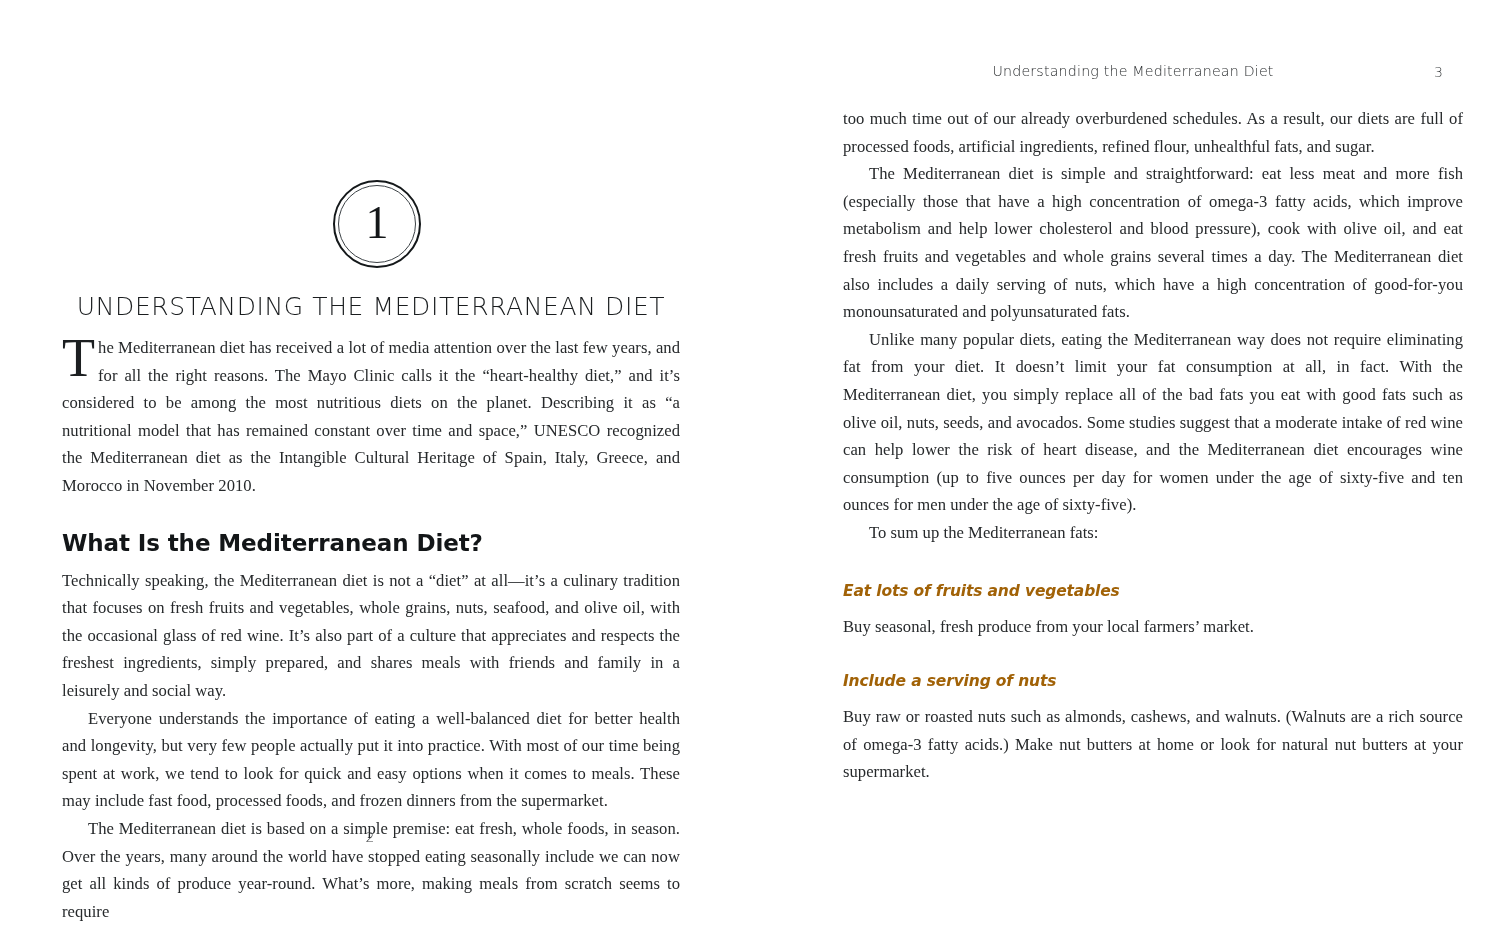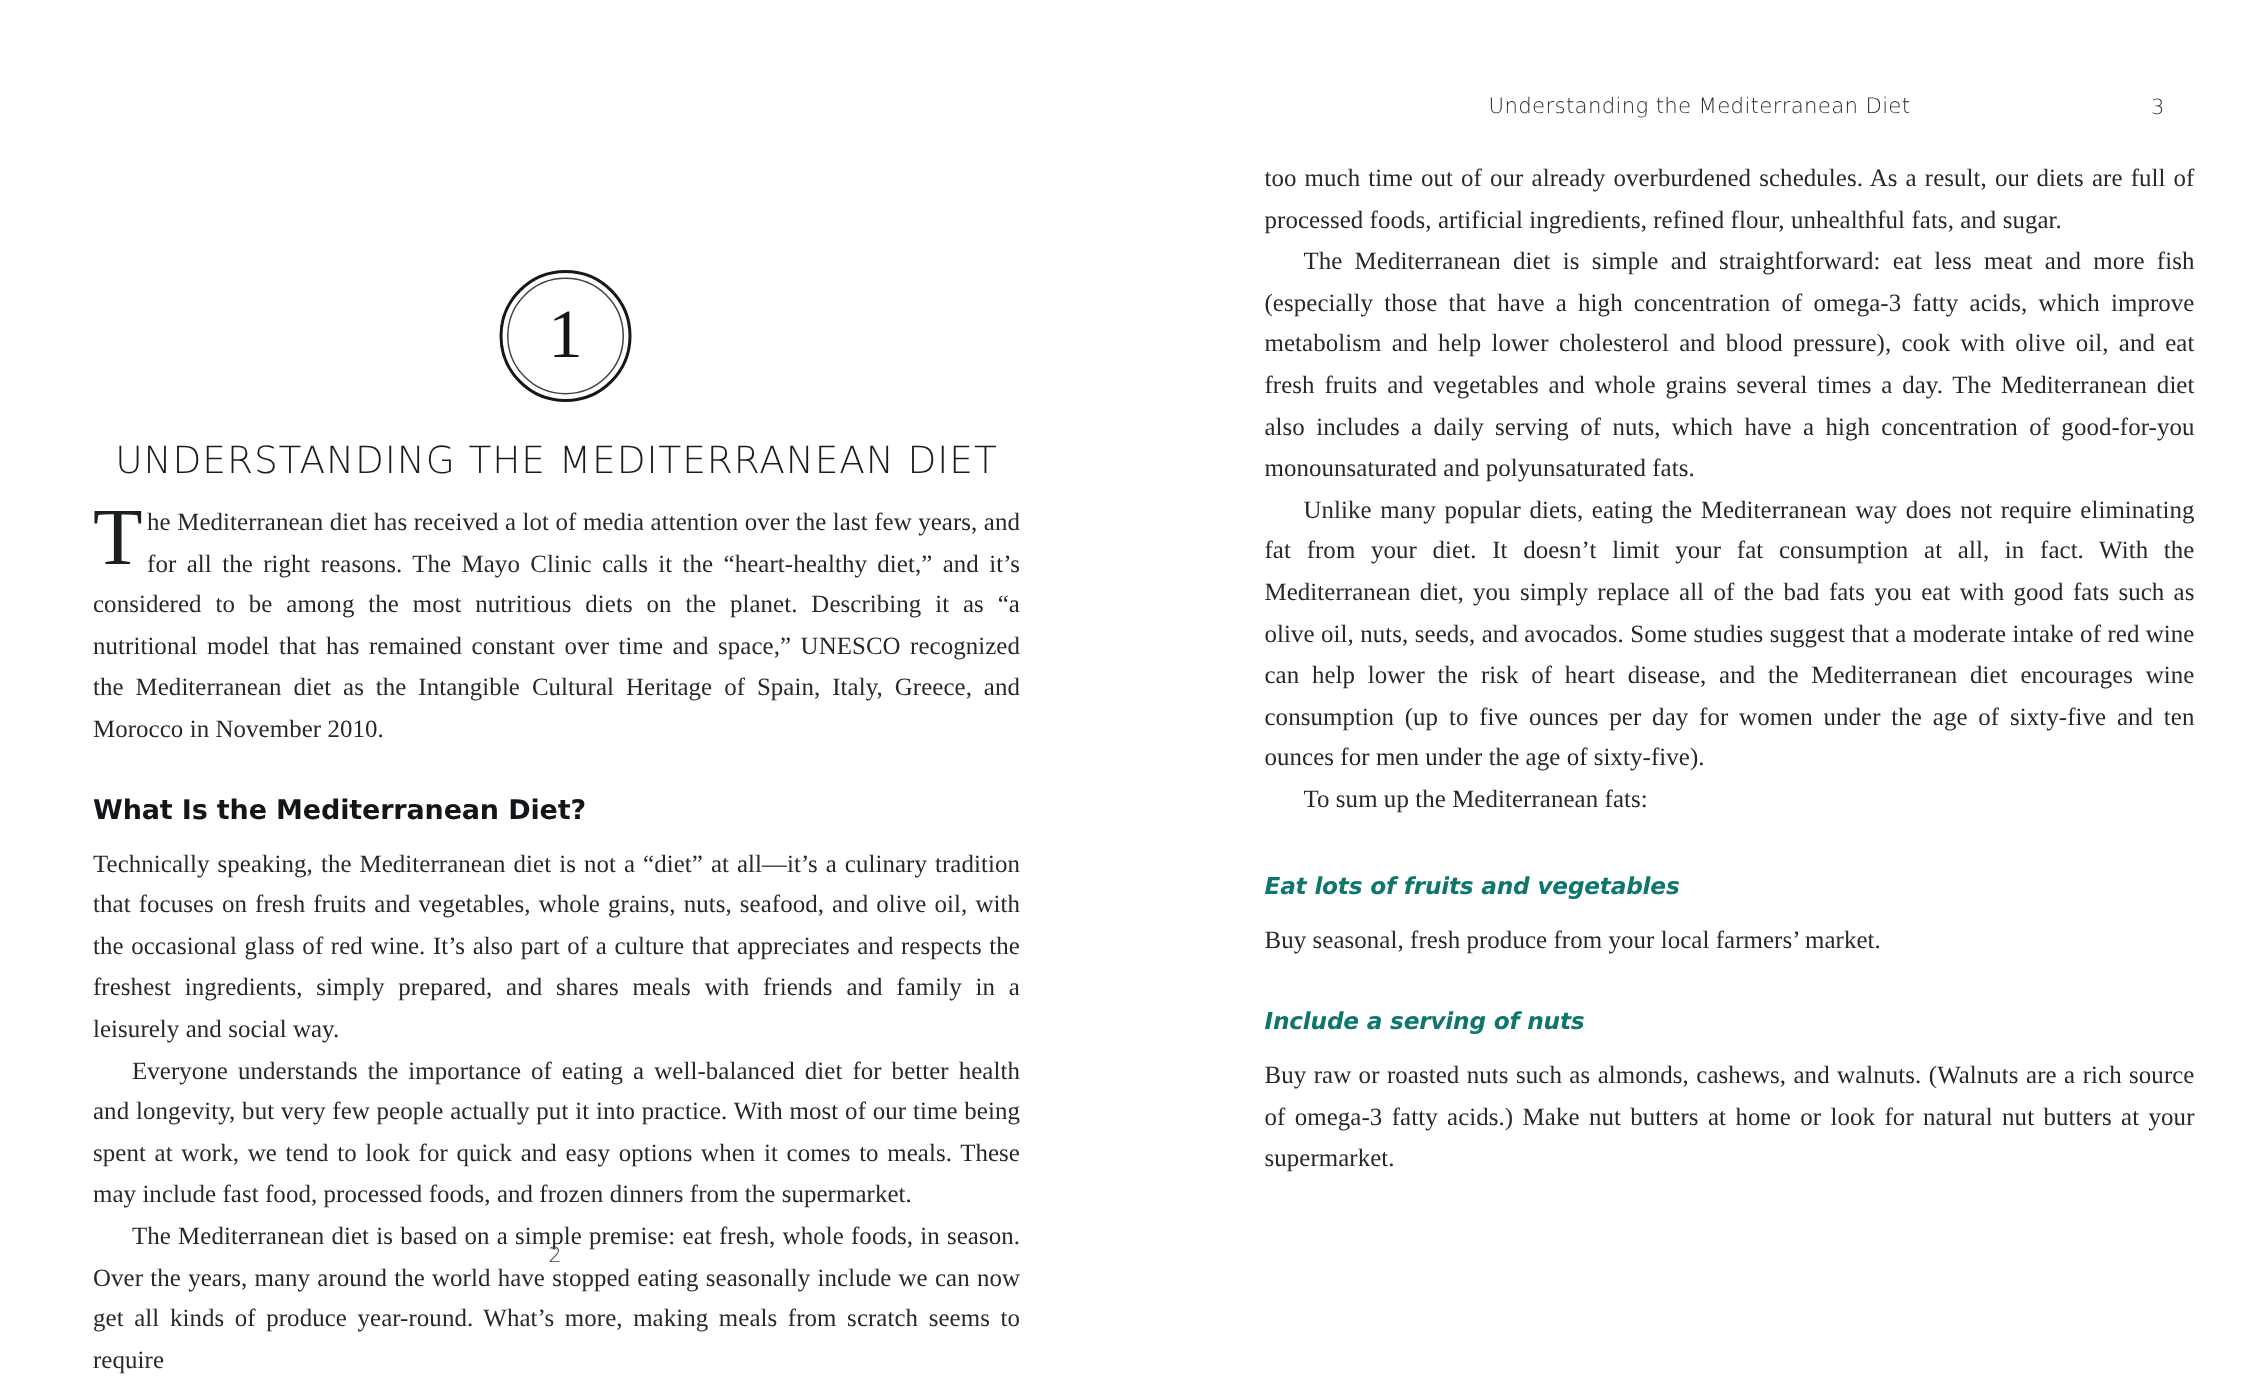--- a/index.html
+++ b/index.html
@@ -118,33 +118,33 @@
     line-height: 42px;
     padding: 2px 2px 0 0;
     margin: 1px 1px 0 0;
     color: #1c1f21;
     font-weight: 400;
   }
 
   h2.section-head {
     margin: 30px 0 11px 0;
     font-family: "DejaVu Sans", "Liberation Sans", sans-serif;
-    font-size: 18px;
+    font-size: 23px;
     font-weight: 700;
     color: #131618;
     letter-spacing: -0.1px;
   }
 
   h3.sub-head {
     margin: 0 0 13px 0;
     font-family: "DejaVu Sans", "Liberation Sans", sans-serif;
     font-size: 15.5px;
     font-weight: 700;
     font-style: italic;
-    color: #0f766e;
+    color: #a16207;
     letter-spacing: -0.15px;
   }
 
   .bullet-group { margin-top: 0; }
   .bullet-group + .bullet-group { margin-top: 32px; }
   .bullets-wrap { margin-top: 35px; }
 
   
   .running-head {
     position: absolute;

